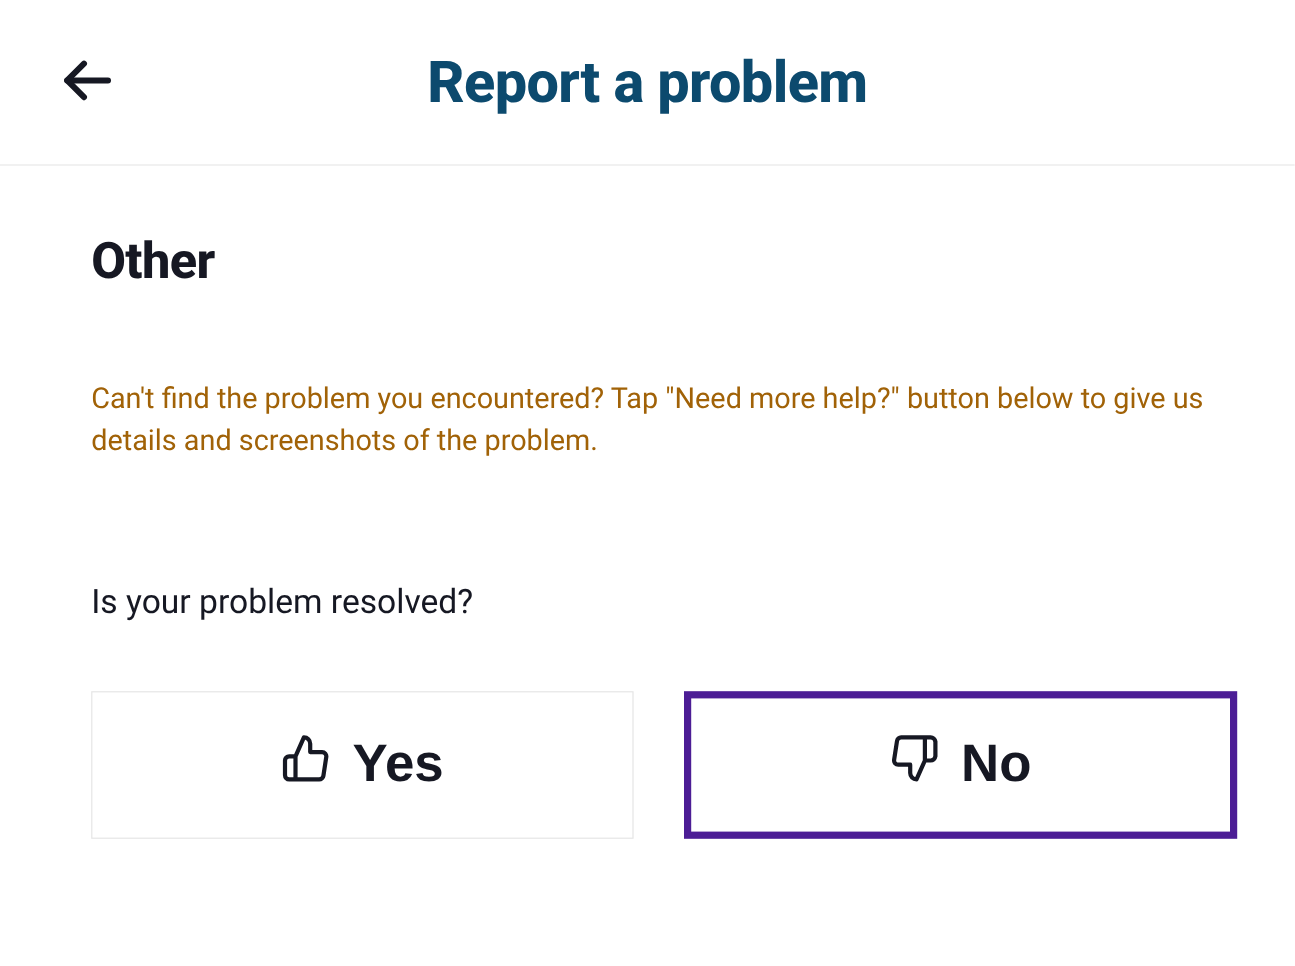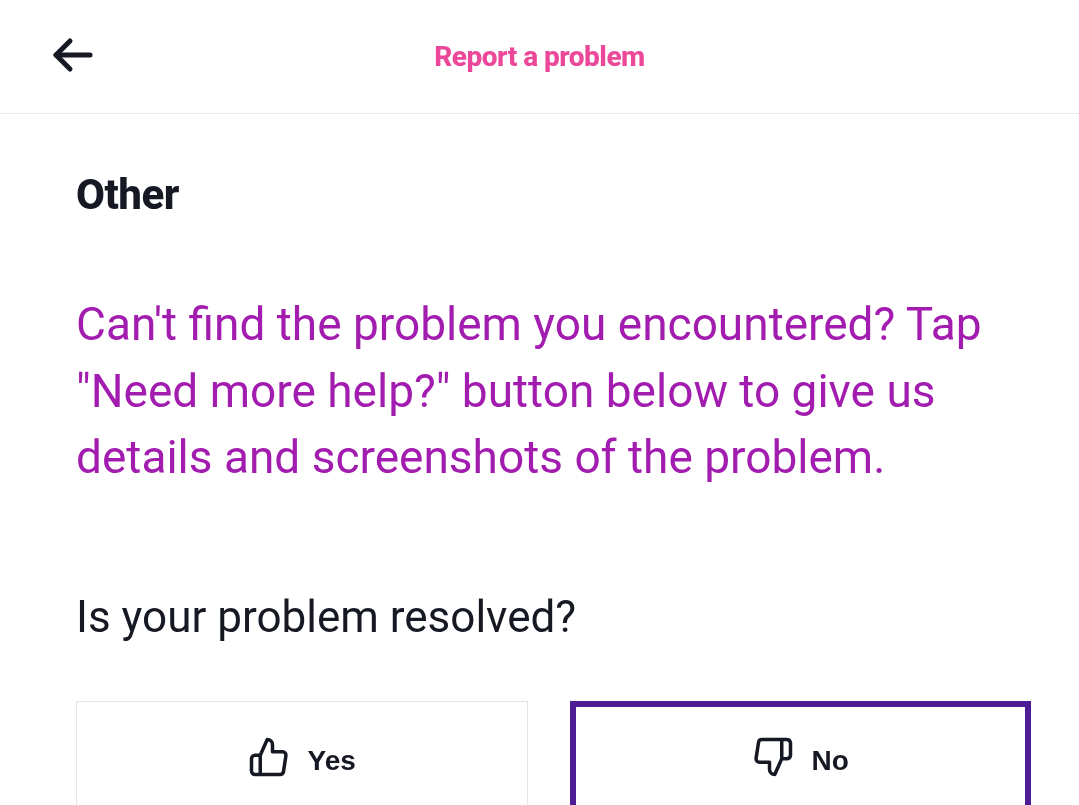--- a/index.html
+++ b/index.html
@@ -37,69 +37,69 @@
     }
     
     .back-button svg {
       width: 48px;
       height: 48px;
     }
     
     .header-title {
       flex: 1;
       text-align: center;
-      font-size: 28px;
+      font-size: 48px;
       font-weight: 800;
-      color: #ec4899;
+      color: #0c4a6e;
       letter-spacing: -0.5px;
     }
     
     .content {
       padding: 56px 48px 0 76px;
     }
     
     .section-heading {
       font-size: 42px;
       font-weight: 800;
       color: #161823;
       margin-bottom: 72px;
       letter-spacing: -0.5px;
     }
     
     .description {
-      font-size: 46px;
-      color: #a21caf;
+      font-size: 24px;
+      color: #a16207;
       line-height: 1.45;
       margin-bottom: 100px;
       font-weight: 400;
     }
     
     .question {
-      font-size: 44px;
+      font-size: 28px;
       color: #161823;
       font-weight: 400;
       margin-bottom: 58px;
     }
     
     .button-row {
       display: flex;
       gap: 42px;
     }
     
     .feedback-button {
       flex: 1;
       display: flex;
       align-items: center;
       justify-content: center;
       gap: 18px;
       padding: 34px 0;
       background: #ffffff;
       border: 1px solid #e5e5e5;
       cursor: pointer;
-      font-size: 28px;
+      font-size: 44px;
       font-weight: 600;
       color: #161823;
     }
     
     .feedback-button.highlighted {
       border: 6px solid #4c1d95;
       padding: 29px 0;
     }
     
     .feedback-button svg {

